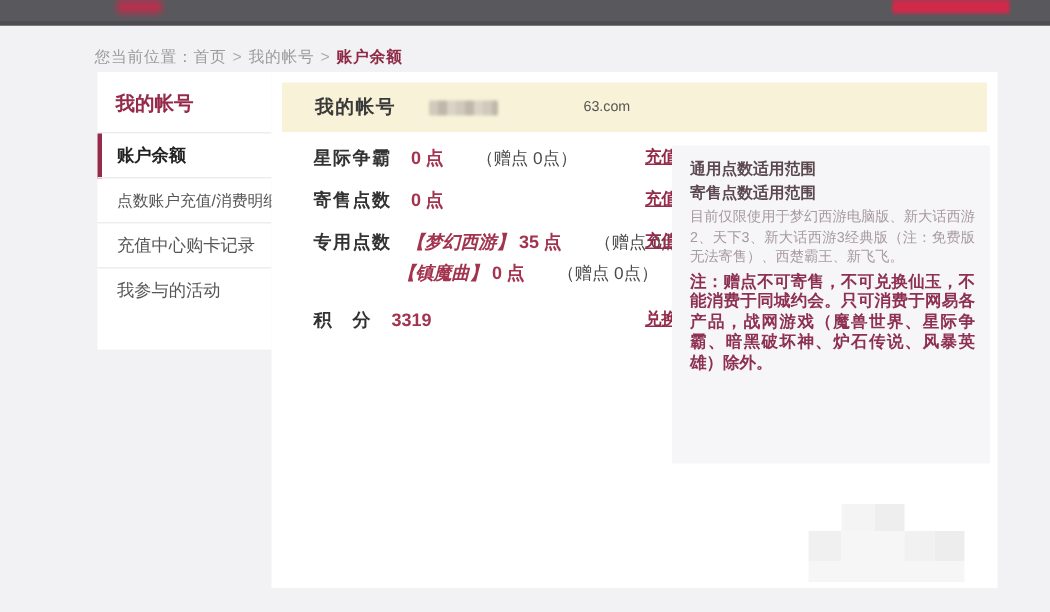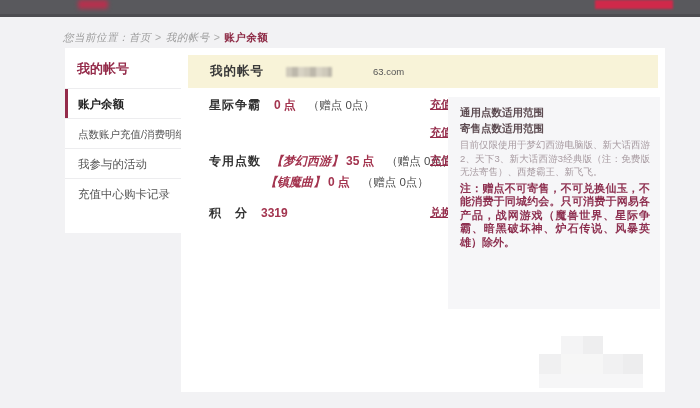--- a/index.html
+++ b/index.html
@@ -23,21 +23,21 @@
     position:absolute; left:595px; top:0; width:78px; height:9px;
     background:#d0294a; filter:blur(1.2px);
   }
   
   .breadcrumb {
     position:absolute; left:63px; top:31px; font-size:10.5px; color:#9b9b9b;
     letter-spacing:0.5px;
   }
   .breadcrumb .sep { margin:0 4px; color:#aaa; }
   .breadcrumb .current { color:#8e2b46; font-weight:bold; }
-  .breadcrumb .crumb { color:#9b9b9b;font-style:italic; }
+  .breadcrumb .crumb { color:#9b9b9b; }
   
   .sidebar {
     position:absolute; left:65px; top:48px; width:116px; height:185px;
     background:#ffffff;
   }
   .sidebar-title {
     padding:12px 0 10px 12px; font-size:13px; font-weight:bold; color:#942b4a;
   }
   .side-item {
     position:relative; height:30px; line-height:30px; padding-left:13px;
@@ -61,28 +61,28 @@
   }
   .acct-header .hd-label {
     margin-left:22px; font-size:12.5px; font-weight:bold; color:#3a3a3a;
     letter-spacing:1px;
   }
   .email-blur {
     margin-left:22px; width:46px; height:10px; border-radius:1px;
     background:repeating-linear-gradient(90deg,#cfcabb 0 6px,#bdb8ab 6px 12px,#d8d3c4 12px 18px);
     filter:blur(1px);
   }
-  .email-tail { margin-left:0; font-size:9.5px; color:#555;padding-left:41px; }
+  .email-tail { margin-left:16px; font-size:9.5px; color:#555;padding-left:41px; }
   
   .row { position:absolute; left:28px; font-size:12px; white-space:nowrap; }
   .row .lbl { font-weight:bold; color:#333; letter-spacing:1px; margin-right:10px; }
   .row .game { font-weight:bold; color:#a3344f;font-style:italic; }
   .row .val { font-weight:bold; color:#a3344f; margin:0 3px; }
   .row .unit { font-weight:bold; color:#a3344f; }
-  .row .bonus { color:#4a4a4a; margin-left:12px; font-size:11.5px; }
+  .row .bonus { color:#4a4a4a; margin-left:22px; font-size:11.5px; }
   .row.indent { left:84px; }
   .action-link {
     position:absolute; left:249px; font-size:11px; font-weight:bold;
     color:#942b4a; text-decoration:underline; cursor:pointer;
   }
   
   .info {
     position:absolute; left:267px; top:49px; width:212px; height:212px;
     background:#f6f6f8; padding:9px 10px 8px 12px;
   }
@@ -113,37 +113,40 @@
 </div>
 
 <div class="breadcrumb">
   <span class="crumb">您当前位置：</span><span class="crumb">首页</span><span class="sep">&gt;</span><span class="crumb">我的帐号</span><span class="sep">&gt;</span><span class="current">账户余额</span>
 </div>
 
 <div class="sidebar">
   <div class="sidebar-title">我的帐号</div>
   <div class="side-item active">账户余额</div>
   <div class="side-item small">点数账户充值/消费明细</div>
+  <div class="side-item">充值中心购卡记录</div>
   <div class="side-item">我参与的活动</div>
-  <div class="side-item">充值中心购卡记录</div>
 </div>
 
 <div class="main">
 
   <div class="acct-header">
     <span class="hd-label">我的帐号</span>
     <span class="email-blur"></span>
     <span class="email-tail">63.com</span>
   </div>
 
   <div class="row" style="top:49px;">
     <span class="lbl">星际争霸</span><span class="val">0</span><span class="unit">点</span><span class="bonus">（赠点 0点）</span>
   </div>
   <a class="action-link" style="top:49px;">充值</a>
 
+  <div class="row" style="top:77px;">
+    <span class="lbl">寄售点数</span><span class="val">0</span><span class="unit">点</span>
+  </div>
   <a class="action-link" style="top:77px;">充值</a>
 
   <div class="row" style="top:105px;">
     <span class="lbl">专用点数</span><span class="game">【梦幻西游】</span><span class="val">35</span><span class="unit">点</span><span class="bonus">（赠点 0点）</span>
   </div>
   <a class="action-link" style="top:105px;">充值</a>
 
   <div class="row indent" style="top:126px;">
     <span class="game">【镇魔曲】</span><span class="val">0</span><span class="unit">点</span><span class="bonus">（赠点 0点）</span>
   </div>

